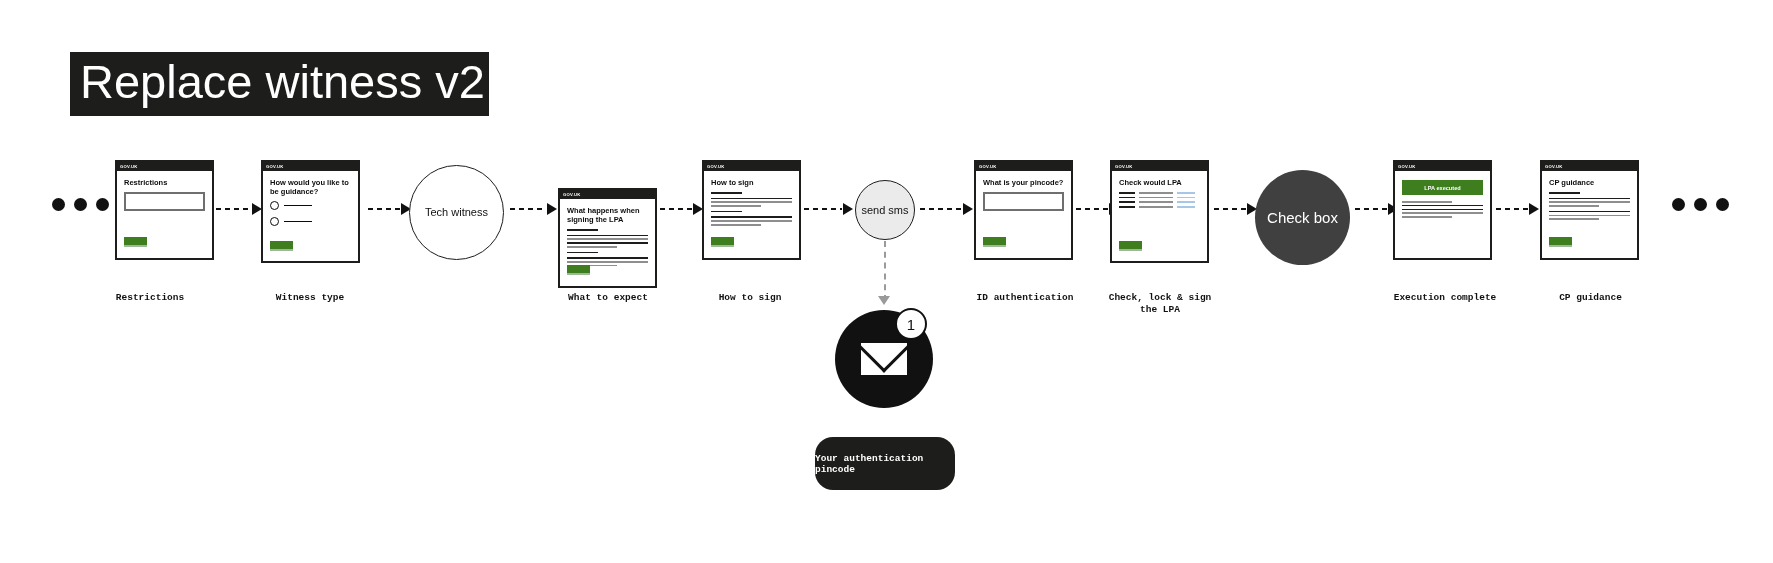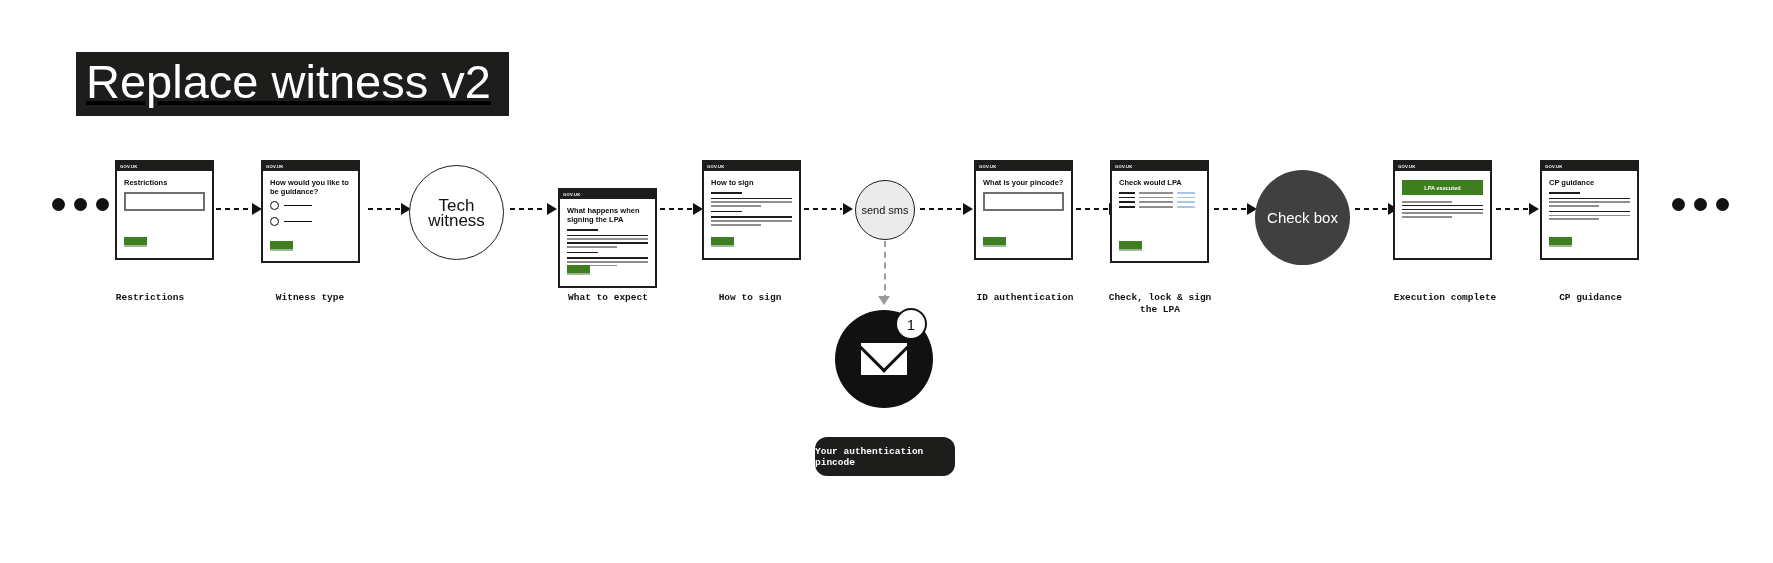--- a/index.html
+++ b/index.html
@@ -1,21 +1,21 @@
 <!DOCTYPE html>
 <html><head>
 <meta charset="utf-8">
 <style>
   html,body{margin:0;padding:0;background:#ffffff;}
   body{width:1773px;height:563px;position:relative;overflow:hidden;
        font-family:"Liberation Sans",sans-serif;-webkit-font-smoothing:antialiased;}
 
   
-  .title-block{position:absolute;left:76px;top:52px;background:#1d1d1b;
-       padding:4px 18px 8px 10px;text-decoration:underline;}
+  .title-block{position:absolute;left:70px;top:52px;background:#1d1d1b;
+       padding:4px 4px 8px 10px;}
   .title-block .title-text{color:#ffffff;font-size:47px;line-height:52px;
        font-family:"Liberation Sans",sans-serif;font-weight:400;white-space:nowrap;}
 
   
   .ellipsis{position:absolute;top:198px;display:flex;gap:9px;}
   .ellipsis span{width:13px;height:13px;border-radius:50%;background:#111111;display:block;}
   .ellipsis.left{left:52px;}
   .ellipsis.right{left:1672px;}
 
   
@@ -57,21 +57,21 @@
   .banner{background:#3f7e1e;height:15px;display:flex;align-items:center;
         justify-content:center;margin-top:2px;margin-bottom:6px;}
   .banner span{color:#ffffff;font-size:5.6px;font-weight:700;
         font-family:"Liberation Sans",sans-serif;}
 
   
   .circle{position:absolute;border-radius:50%;display:flex;align-items:center;
         justify-content:center;text-align:center;box-sizing:border-box;}
   .circle.tech{left:409px;top:165px;width:95px;height:95px;background:#ffffff;
         border:1.6px solid #1d1d1b;}
-  .circle.tech span{font-size:17px;line-height:15px;color:#111;}
+  .circle.tech span{font-size:11px;line-height:15px;color:#111;}
   .circle.sms{left:855px;top:180px;width:60px;height:60px;background:#ebebeb;
         border:1.6px solid #1d1d1b;}
   .circle.sms span{font-size:11px;line-height:12.5px;color:#111;}
   .circle.checkbox{left:1255px;top:170px;width:95px;height:95px;background:#404040;}
   .circle.checkbox span{font-size:15px;color:#ffffff;}
 
   
   .conn{position:absolute;top:204px;height:9px;display:flex;align-items:center;}
   .conn .dots{height:4px;background-image:radial-gradient(#111 45%,transparent 46%);
         background-size:9px 4px;background-repeat:repeat-x;background-position:0 center;}
@@ -91,22 +91,22 @@
   .env-icon{width:46px;height:32px;background:#ffffff;position:relative;overflow:hidden;}
   .env-icon:before{content:"";position:absolute;left:50%;top:-15px;width:34px;height:34px;
         background:transparent;border-left:3px solid #111;border-bottom:3px solid #111;
         transform:translateX(-50%) rotate(-45deg);}
   .badge{position:absolute;left:895px;top:308px;width:28px;height:28px;border-radius:50%;
         background:#ffffff;border:2.5px solid #111;display:flex;align-items:center;
         justify-content:center;}
   .badge span{font-size:15px;color:#111;font-family:"Liberation Sans",sans-serif;}
 
   
-  .pincode{position:absolute;left:815px;top:437px;width:140px;height:39px;background:#1d1d1b;
-        border-radius:12px;display:flex;align-items:center;justify-content:center;}
+  .pincode{position:absolute;left:815px;top:437px;width:140px;height:53px;background:#1d1d1b;
+        border-radius:18px;display:flex;align-items:center;justify-content:center;}
   .pincode span{color:#ffffff;font-size:9.5px;font-family:"Liberation Mono",monospace;
         font-weight:700;}
 
   
   .caption{position:absolute;font-family:"Liberation Mono",monospace;font-size:9.5px;
         font-weight:700;color:#111111;text-align:center;line-height:12px;white-space:pre-line;}
 </style>
 </head>
 <body>
 

